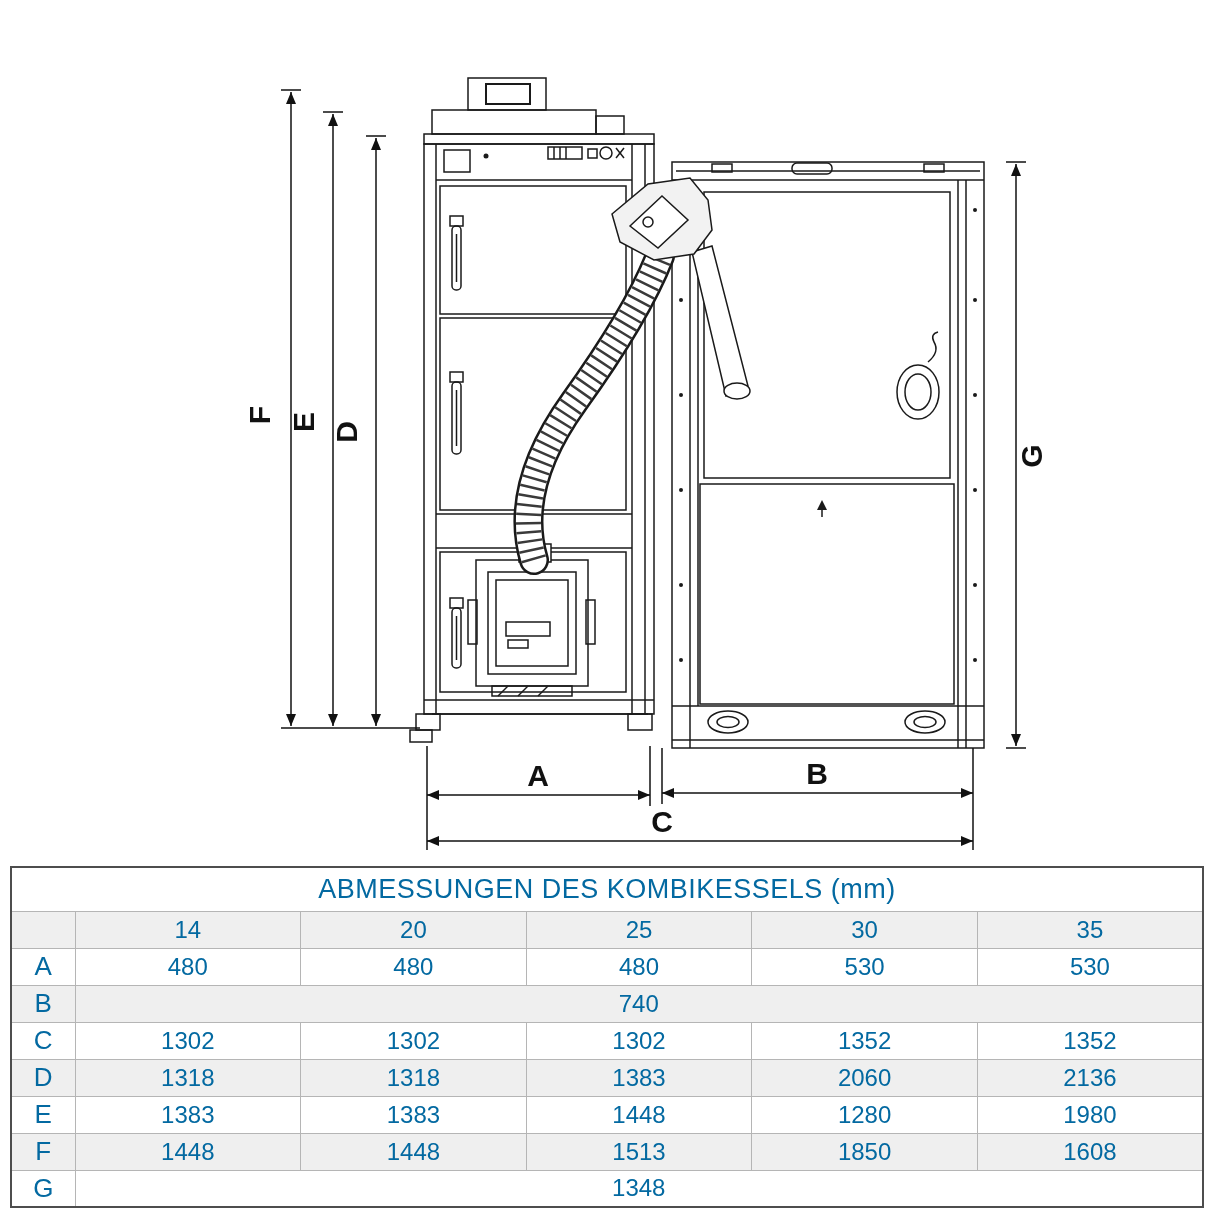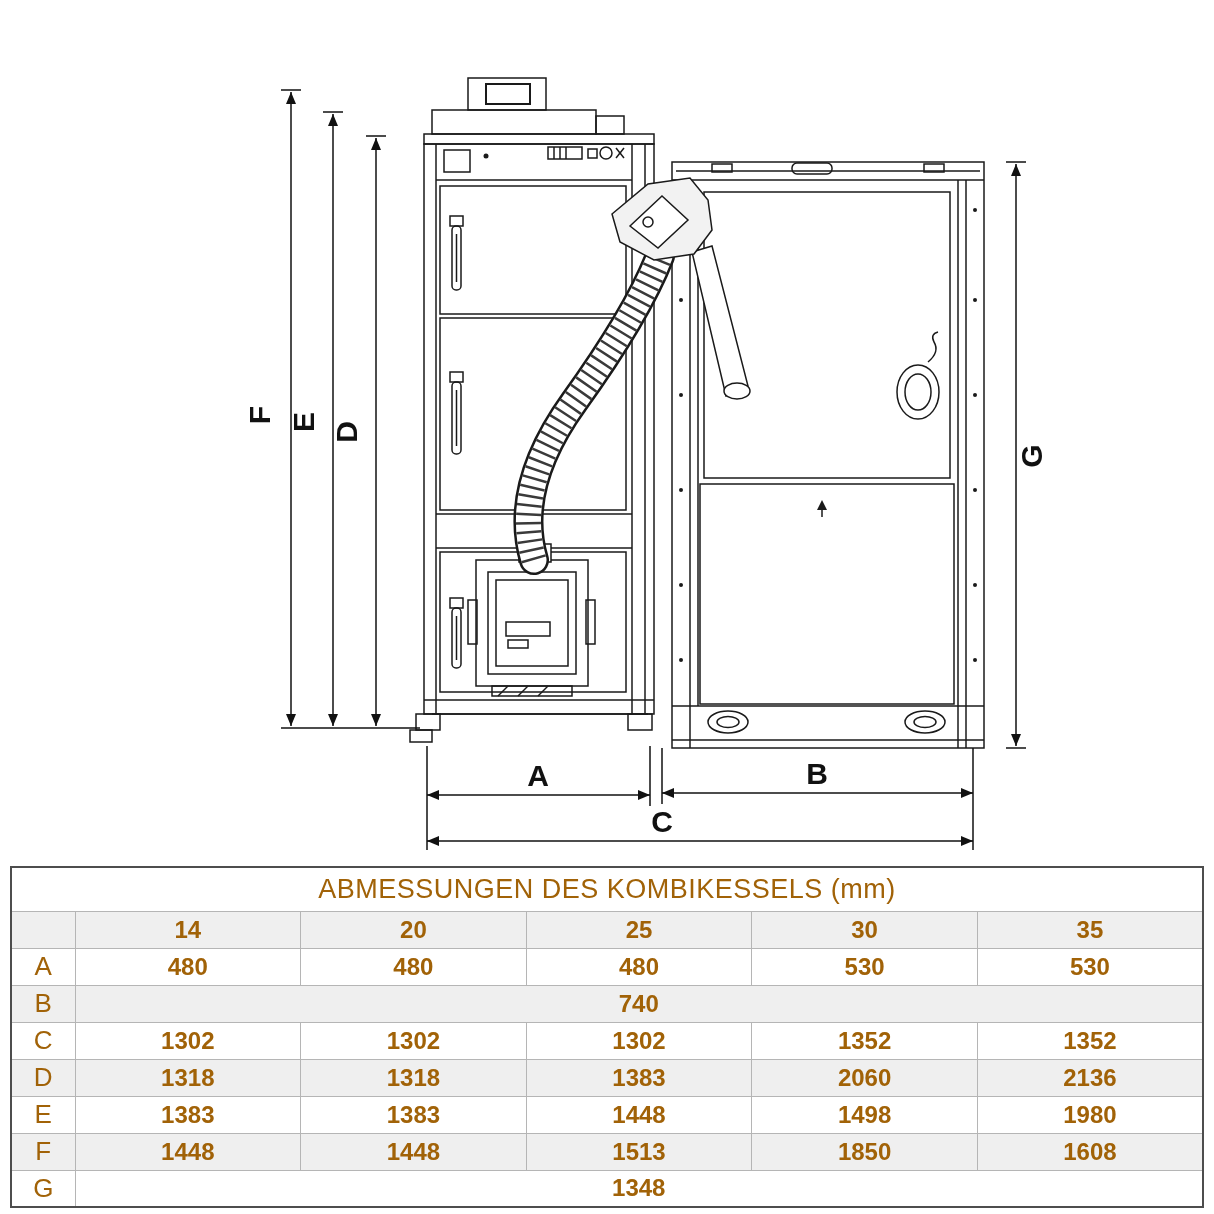--- a/index.html
+++ b/index.html
@@ -2,26 +2,26 @@
 <html><head>
 <meta charset="utf-8">
 <style>
   *{box-sizing:border-box}
   html,body{margin:0;padding:0}
   body{width:1214px;height:1214px;position:relative;background:#fff;
        font-family:"Liberation Sans",sans-serif;color:#141414;overflow:hidden}
   .drawing{position:absolute;left:0;top:0;width:1214px;height:862px}
   .table-wrap{position:absolute;left:10px;top:866px;width:1194px}
   table.dims{width:100%;border-collapse:collapse;table-layout:fixed;
-             border:2px solid #4d4d4d;color:#a16207}
+             border:2px solid #4d4d4d;color:#0369a1}
   .dims td{border:1px solid #b5b5b5;text-align:center;vertical-align:middle;
            height:37px;font-size:24px;padding:0;background:#fff}
   .dims td.title{font-size:27px;height:44px;letter-spacing:.5px}
   .dims td.lbl{font-size:26px}
-  .dims td.num{font-weight:bold}
+  .dims td.num{font-weight:normal}
   .dims tr.shade td{background:#efefef}
   svg text{font-family:"Liberation Sans",sans-serif}
 </style>
 </head>
 <body>
 
 <div class="drawing">
 <svg width="1214" height="862" viewBox="0 0 1214 862">
   <defs>
     <marker id="ae" markerUnits="userSpaceOnUse" markerWidth="14" markerHeight="12" refX="13" refY="6" orient="auto">
@@ -249,21 +249,21 @@
           <td class="num">1318</td>
           <td class="num">1383</td>
           <td class="num">2060</td>
           <td class="num">2136</td>
         </tr>
         <tr>
           <td class="lbl">E</td>
           <td class="num">1383</td>
           <td class="num">1383</td>
           <td class="num">1448</td>
-          <td class="num">1498</td>
+          <td class="num">1280</td>
           <td class="num">1980</td>
         </tr>
         <tr class="shade">
           <td class="lbl">F</td>
           <td class="num">1448</td>
           <td class="num">1448</td>
           <td class="num">1513</td>
           <td class="num">1850</td>
           <td class="num">1608</td>
         </tr>

